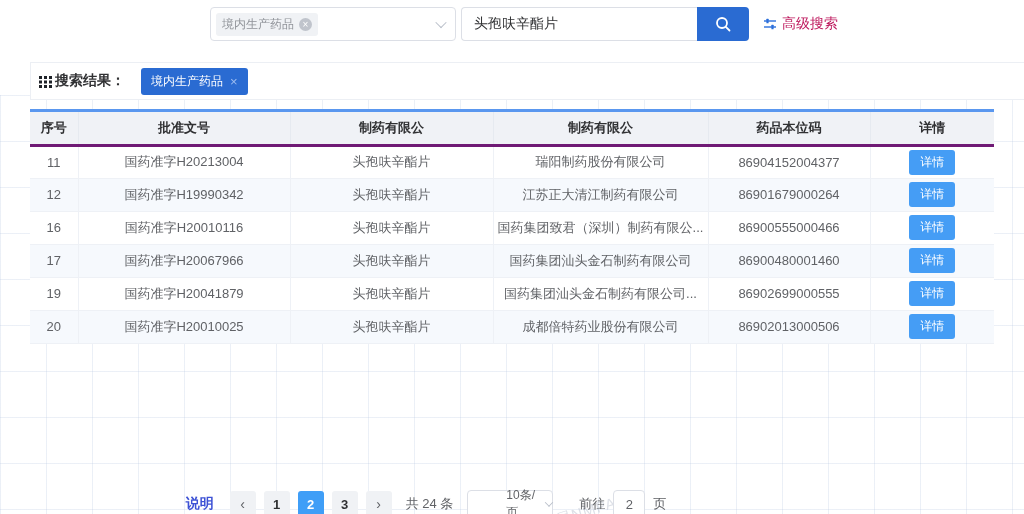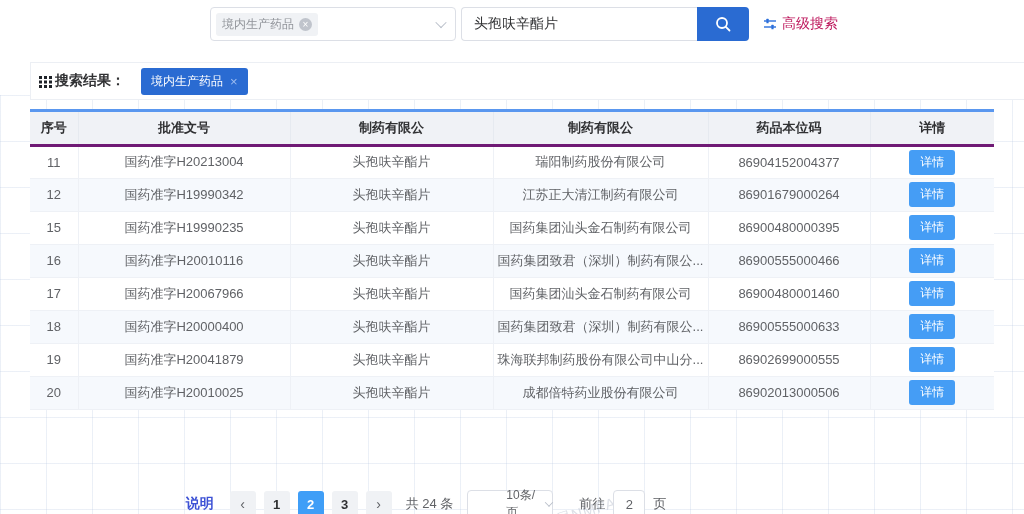--- a/index.html
+++ b/index.html
@@ -169,56 +169,40 @@
           </tr>
           <tr>
             <td>12</td>
             <td>国药准字H19990342</td>
             <td>头孢呋辛酯片</td>
             <td>江苏正大清江制药有限公司</td>
             <td>86901679000264</td>
             <td><button class="detail-btn">详情</button></td>
           </tr>
           <tr>
-            <td>15</td>
-            <td>国药准字H19990235</td>
-            <td>头孢呋辛酯片</td>
-            <td>国药集团汕头金石制药有限公司</td>
-            <td>86900480000395</td>
-            <td><button class="detail-btn">详情</button></td>
-          </tr>
-          <tr>
             <td>16</td>
             <td>国药准字H20010116</td>
             <td>头孢呋辛酯片</td>
             <td>国药集团致君（深圳）制药有限公...</td>
             <td>86900555000466</td>
             <td><button class="detail-btn">详情</button></td>
           </tr>
           <tr>
             <td>17</td>
             <td>国药准字H20067966</td>
             <td>头孢呋辛酯片</td>
             <td>国药集团汕头金石制药有限公司</td>
             <td>86900480001460</td>
             <td><button class="detail-btn">详情</button></td>
           </tr>
           <tr>
-            <td>18</td>
-            <td>国药准字H20000400</td>
-            <td>头孢呋辛酯片</td>
-            <td>国药集团致君（深圳）制药有限公...</td>
-            <td>86900555000633</td>
-            <td><button class="detail-btn">详情</button></td>
-          </tr>
-          <tr>
             <td>19</td>
             <td>国药准字H20041879</td>
             <td>头孢呋辛酯片</td>
-            <td>珠海联邦制药股份有限公司中山分...</td>
+            <td>国药集团汕头金石制药有限公司...</td>
             <td>86902699000555</td>
             <td><button class="detail-btn">详情</button></td>
           </tr>
           <tr>
             <td>20</td>
             <td>国药准字H20010025</td>
             <td>头孢呋辛酯片</td>
             <td>成都倍特药业股份有限公司</td>
             <td>86902013000506</td>
             <td><button class="detail-btn">详情</button></td>

